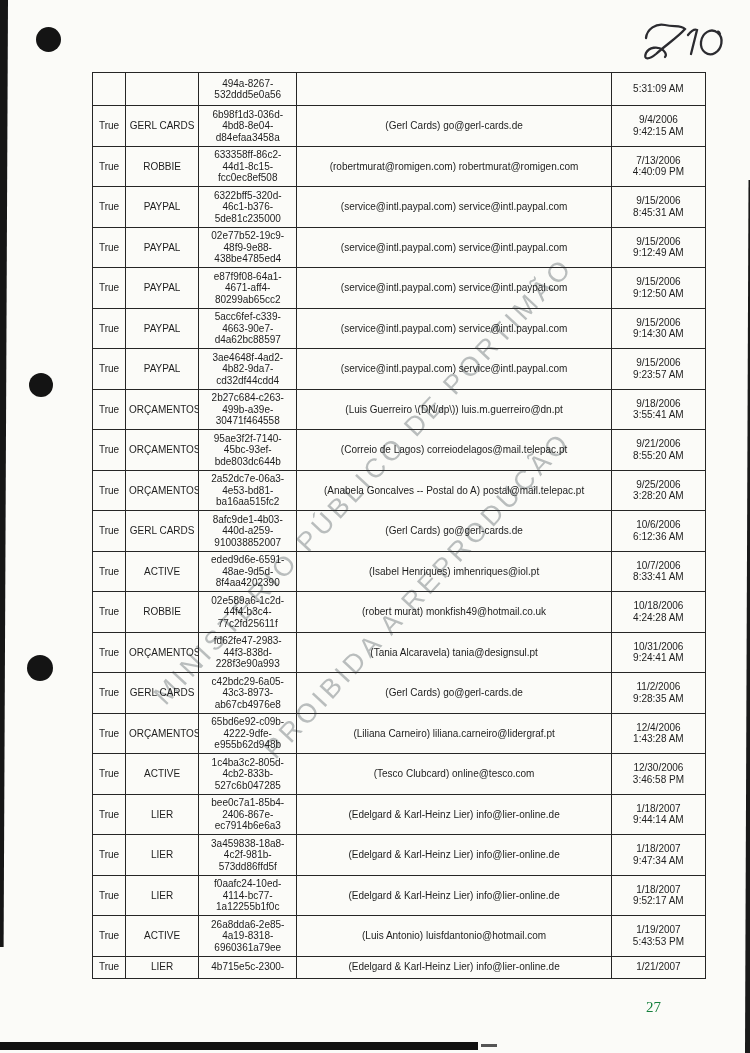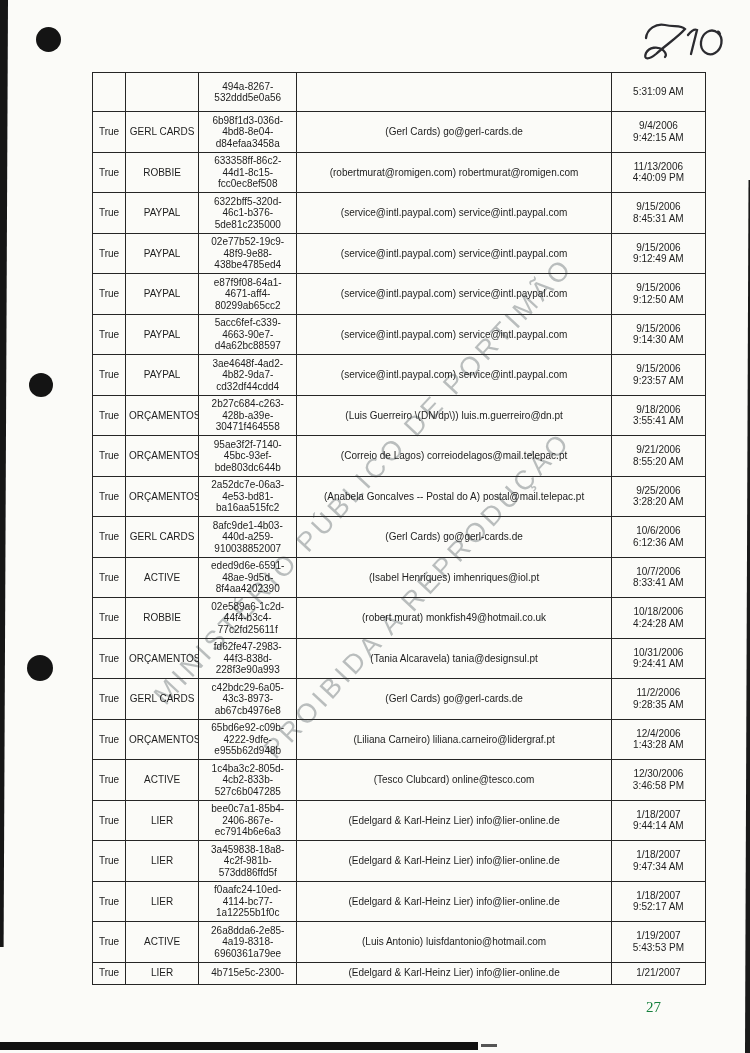--- a/index.html
+++ b/index.html
@@ -42,21 +42,21 @@
     position:absolute; left:92px; top:72px; width:614px;
     border-collapse:collapse; table-layout:fixed; z-index:2;
     font-size:10px; color:#1d1d1d; background:transparent;
   }
   .doc-table td {
     border:1px solid #262626; text-align:center; vertical-align:middle;
     white-space:pre-line; padding:0 3px; line-height:11.5px;
     overflow:hidden;
   }
   .doc-table tr { height:40.5px; }
-  .doc-table tr.partial-top { height:39px; }
+  .doc-table tr.partial-top { height:33px; }
   .doc-table tr.partial-bottom { height:22px; }
   .col-flag   { width:33px; }
   .col-folder { width:73px; }
   .col-guid   { width:98px; }
   .col-email  { width:314px; }
   .col-date   { width:94px; }
   
   .page-number {
     position:absolute; left:646px; top:999px; z-index:3;
     font-family:"Liberation Serif", serif; font-size:15px; color:#15803d;
@@ -114,21 +114,21 @@
           <td>9/4/2006
 9:42:15 AM</td>
         </tr>
         <tr>
           <td>True</td>
           <td>ROBBIE</td>
           <td>633358ff-86c2-
 44d1-8c15-
 fcc0ec8ef508</td>
           <td>(robertmurat@romigen.com) robertmurat@romigen.com</td>
-          <td>11/13/2006
+          <td>7/13/2006
 4:40:09 PM</td>
         </tr>
         <tr>
           <td>True</td>
           <td>PAYPAL</td>
           <td>6322bff5-320d-
 46c1-b376-
 5de81c235000</td>
           <td>(service@intl.paypal.com) service@intl.paypal.com</td>
           <td>9/15/2006
@@ -171,21 +171,21 @@
 4b82-9da7-
 cd32df44cdd4</td>
           <td>(service@intl.paypal.com) service@intl.paypal.com</td>
           <td>9/15/2006
 9:23:57 AM</td>
         </tr>
         <tr>
           <td>True</td>
           <td>ORÇAMENTOS</td>
           <td>2b27c684-c263-
-428b-a39e-
+499b-a39e-
 30471f464558</td>
           <td>(Luis Guerreiro \(DN/dp\)) luis.m.guerreiro@dn.pt</td>
           <td>9/18/2006
 3:55:41 AM</td>
         </tr>
         <tr>
           <td>True</td>
           <td>ORÇAMENTOS</td>
           <td>95ae3f2f-7140-
 45bc-93ef-

